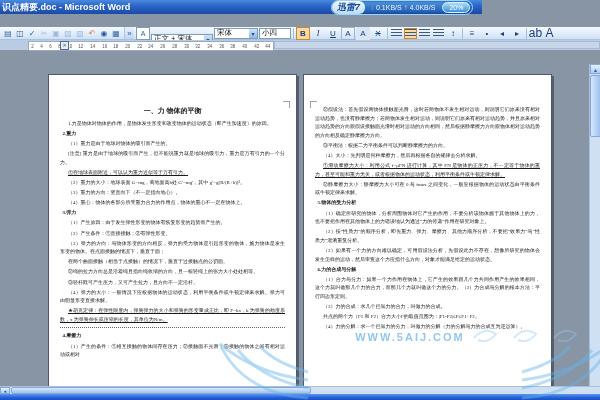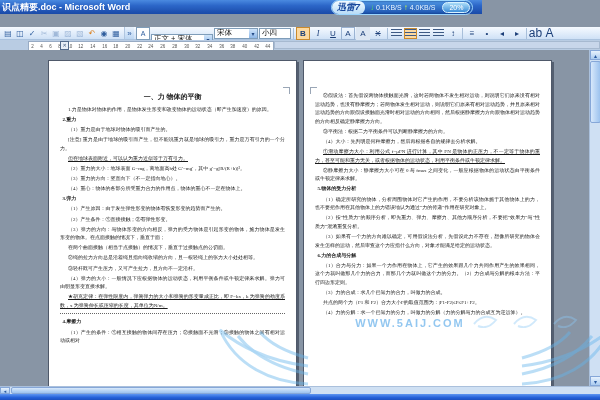--- a/index.html
+++ b/index.html
@@ -63,21 +63,21 @@
   
   .ruler{position:absolute;left:0;top:40px;width:600px;height:10px;background:#b9cce3;}
   .ruler-active{position:absolute;left:28px;top:1px;width:244px;height:8px;background:#fff;border:1px solid #98abc4;}
   .ruler-nums{position:absolute;left:2px;right:2px;top:0;height:8px;display:flex;justify-content:space-between;align-items:center;}
   .ruler-nums span{font-size:5px;color:#555;line-height:8px;transform:scale(.9);}
   .ruler-right{position:absolute;left:274px;top:1px;width:326px;height:8px;background:#c8d6ea;border:1px solid #a7b9d0;box-sizing:border-box;}
   .tabmark{position:absolute;left:60px;top:1px;width:7px;height:7px;border:1px solid #546b8c;background:#e8eef7;
     font-size:5px;color:#41597c;display:flex;align-items:center;justify-content:center;line-height:1;}
 
   
-  .docarea{position:absolute;left:0;top:50px;width:600px;height:336px;background:#8895a5;overflow:hidden;}
+  .docarea{position:absolute;left:0;top:64px;width:600px;height:336px;background:#8895a5;overflow:hidden;}
   .page{position:absolute;top:10px;width:247px;height:340px;background:#fff;border:1px solid #4f596a;
     box-shadow:2px 2px 0 #545f70;overflow:hidden;}
   .pageL{left:48px;} .pageR{left:303px;}
   .pbody{position:absolute;left:11px;right:11px;top:31px;
     font-family:"Liberation Serif","DejaVu Serif",serif;font-size:5px;line-height:8.6px;color:#1a1a1a;text-align:justify;}
   .pbody p{margin:0 0 1.5px 0;text-indent:1.6em;}
   .pbody p.title{text-align:center;text-indent:0;font-size:9px;font-weight:bold;line-height:14px;margin-bottom:3px;}
   .pbody p.sub{text-align:center;text-indent:0;font-size:7px;font-weight:bold;line-height:11px;margin-bottom:3px;}
   .pbody p.head{font-weight:bold;text-indent:.5em;}
   .pbody p.u{text-decoration:underline;}

